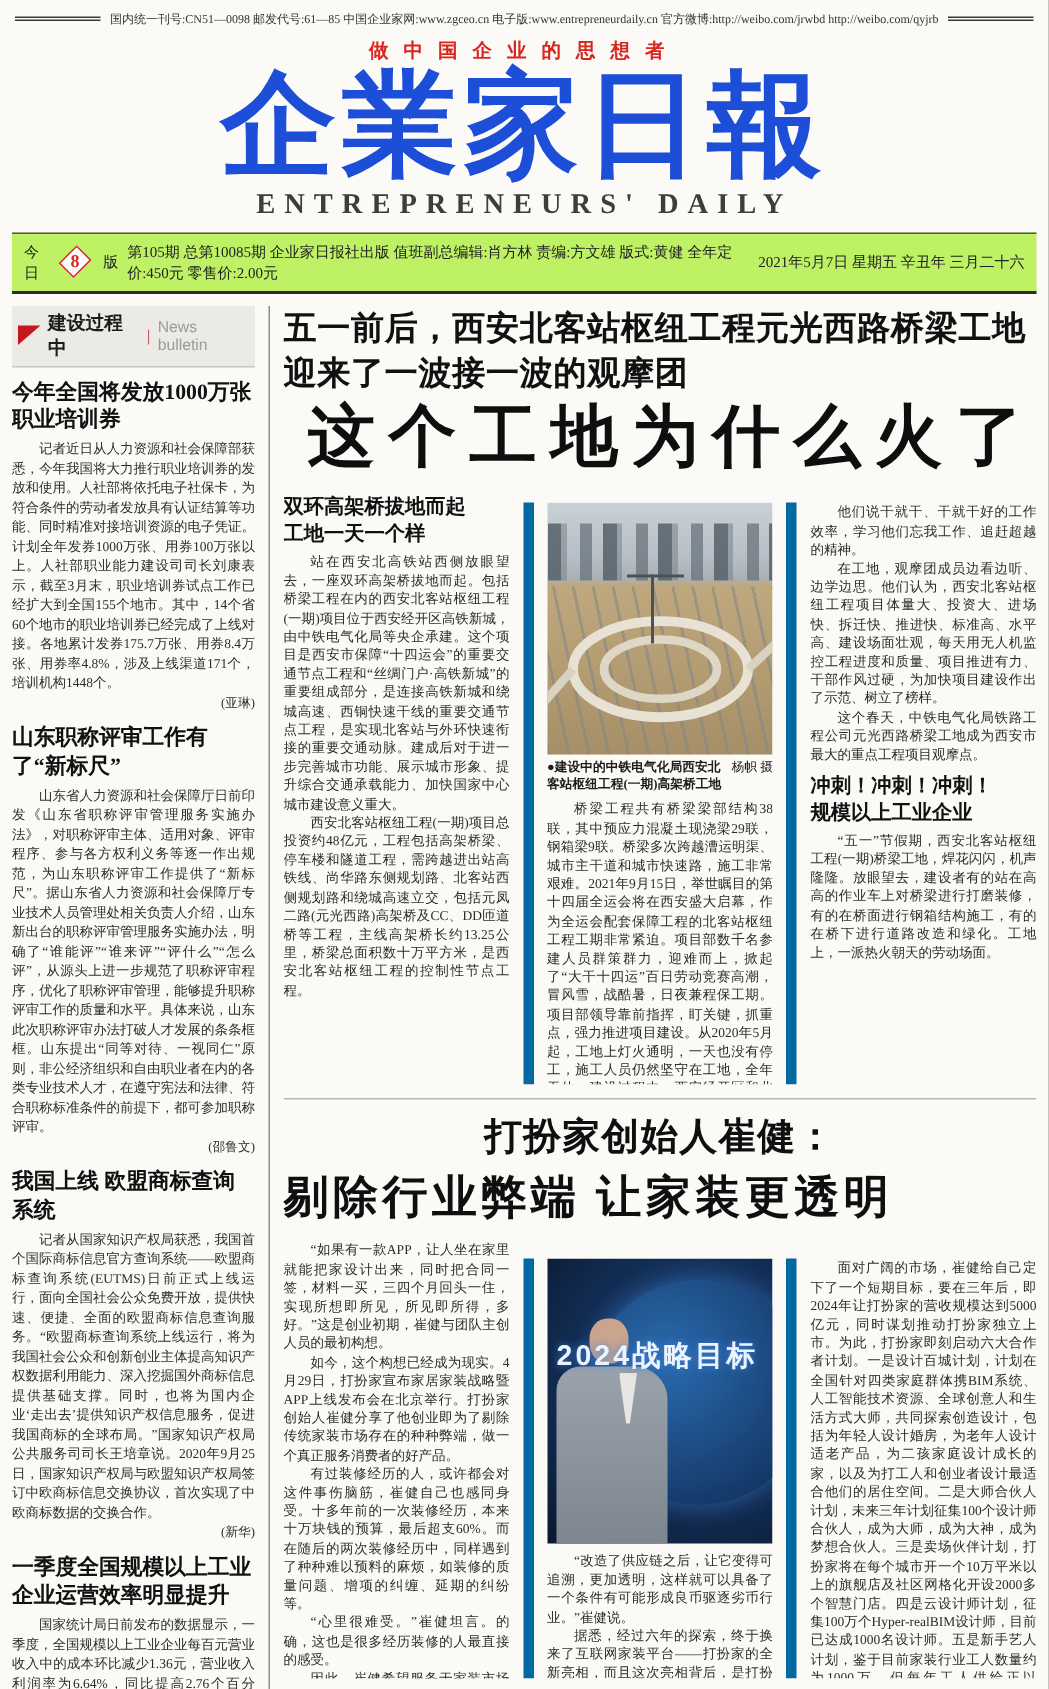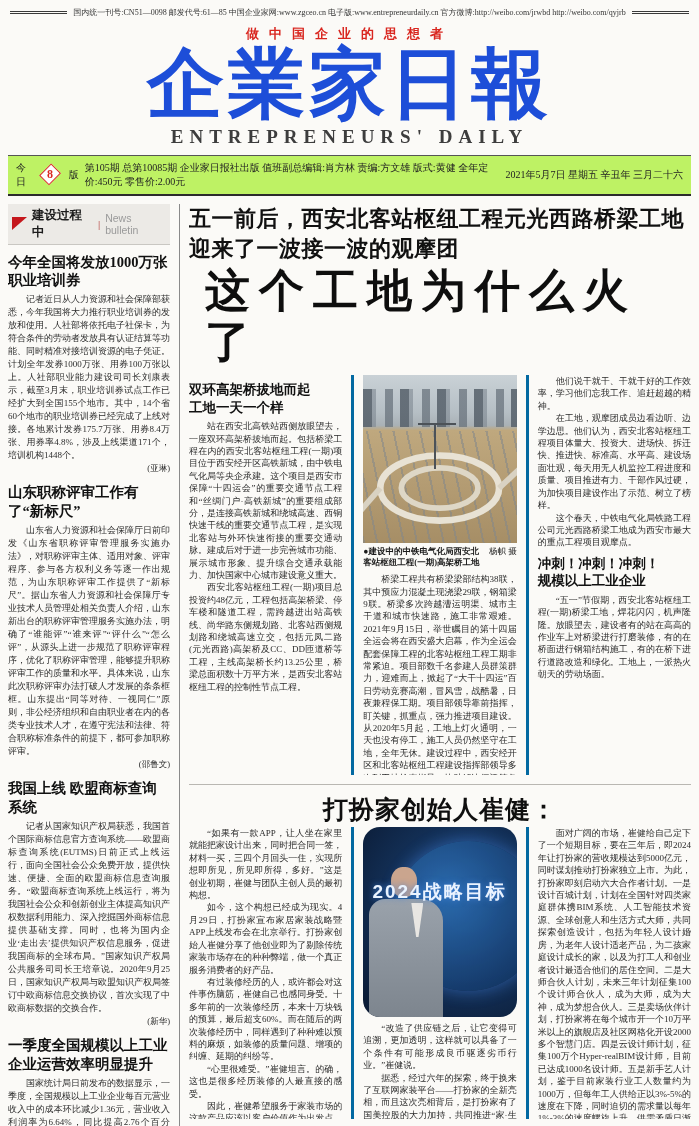--- a/index.html
+++ b/index.html
@@ -31,24 +31,24 @@
   .nb-head { display:flex; align-items:center; gap:5px; background:#eceae6; border-bottom:1px solid #c9c7c2; padding:3px 4px; }
   .nb-flag { width:0; height:0; border-left:15px solid #c5171c; border-bottom:13px solid transparent; }
   .nb-title { font-weight:bold; font-size:12.5px; color:#1c1c1c; }
   .nb-sep { color:#b3342f; font-size:11px; }
   .nb-en { color:#9a9a9a; font-size:10.5px; font-family:"Liberation Sans",sans-serif; }
   .nb-article h3 { font-size:14.5px; line-height:1.25; margin:8px 0 4px; color:#111; }
   .nb-article .para { font-size:9px; line-height:1.45; text-indent:2em; text-align:justify; color:#2c2c2c; }
   .nb-article .byline { text-align:right; font-size:8.5px; margin-top:1px; color:#2c2c2c; }
   
   .kicker { font-size:22px; font-weight:bold; color:#111; letter-spacing:.5px; }
-  .headline { font-size:45px; font-weight:bold; color:#0e0e0e; letter-spacing:9px; text-align:left; line-height:1.15; margin:2px 16px 6px; }
+  .headline { font-size:45px; font-weight:bold; color:#0e0e0e; letter-spacing:9px; text-align:right; line-height:1.15; margin:2px 0 6px; }
   .cols { display:flex; height:400px; overflow:hidden; }
   .col { flex:1; overflow:hidden; }
-  .col + .col { border-left:3px solid #0369a1; padding-left:9px; margin-left:9px; }
+  .col + .col { border-left:7px solid #0369a1; padding-left:9px; margin-left:9px;margin-top:12px; }
   .col .para { font-size:9px; line-height:1.38; text-indent:2em; text-align:justify; color:#2b2b2b; }
   .subhead { font-size:13.5px; font-weight:bold; line-height:1.3; margin:6px 0 4px; color:#111; }
   
   .photo1 { height:168px; position:relative; overflow:hidden; background:linear-gradient(180deg,#c9d1d6 0,#b6bfc5 22%,#a9b1b6 30%,#bfa87e 33%,#b29a71 70%,#a68e66 100%); }
   .photo1 .skyline { position:absolute; top:14px; left:0; right:0; height:38px;
     background:repeating-linear-gradient(90deg, rgba(86,96,106,.85) 0 9px, rgba(120,130,140,.55) 9px 13px, transparent 13px 22px, rgba(100,110,120,.7) 22px 30px, transparent 30px 37px); }
   .photo1 .rails { position:absolute; top:56px; left:0; right:0; bottom:0;
     background:repeating-linear-gradient(78deg, rgba(130,135,138,.55) 0 2px, transparent 2px 13px); }
   .photo1 svg { position:absolute; inset:0; }
   .photo1 .crane { position:absolute; top:48px; left:46%; width:2px; height:46px; background:#4c5258; }
@@ -57,21 +57,21 @@
   .caption .credit { margin-left:auto; white-space:nowrap; font-weight:normal; }
   
   .article2 { margin-top:9px; border-top:1px solid #b9b7b2; padding-top:8px; }
   .a2-head-row { display:flex; align-items:center;flex-direction:column; }
   .a2-pre { font-size:25px; font-weight:bold; color:#0f0f0f; letter-spacing:1px; }
   .a2-dash { flex:1; border-top:1.5px solid #2a2a2a; margin-left:10px; }
   .a2-main { font-size:30px; font-weight:bold; color:#0f0f0f; letter-spacing:3px; margin:3px 0 8px; }
   .cols2 { display:flex; height:292px; overflow:hidden; }
   
   .photo2 { height:190px; position:relative; overflow:hidden; margin-bottom:5px;
-    background:radial-gradient(circle at 68% 42%, #1e4f8a 0%, #15355f 42%, #0a1830 100%);border-radius:17px; }
+    background:radial-gradient(circle at 68% 42%, #1e4f8a 0%, #15355f 42%, #0a1830 100%); }
   .globe { position:absolute; right:-26px; top:14px; width:150px; height:150px; border-radius:50%;
     background:radial-gradient(circle at 35% 35%, #2d6fb4, #173e70 70%, #102c52); box-shadow:0 0 18px rgba(80,150,255,.5); opacity:.9; }
   .speaker { position:absolute; left:6px; bottom:0; width:74px; height:150px; }
   .speaker .head { width:26px; height:30px; background:#caa58e; border-radius:45%; margin-left:22px; }
   .speaker .bodyshape { width:74px; height:118px; background:linear-gradient(180deg,#9aa2ab,#7d858e); border-radius:16px 22px 0 0; margin-top:2px; }
   .speaker .shirt { position:absolute; top:36px; left:42px; width:12px; height:34px; background:#e8e6e2; clip-path:polygon(0 0,100% 0,60% 100%,40% 100%); }
   .p2text { position:absolute; right:10px; top:52px; text-align:center; color:#eaf3ff; text-shadow:0 0 6px #3f7fd4; font-family:"Liberation Sans",sans-serif; }
   .p2text .l1 { font-size:19px; font-weight:bold; letter-spacing:2px; }
   .p2text .l2 { font-size:30px; font-weight:bold; margin-top:4px; }
   
@@ -211,20 +211,21 @@
 
           </div>
         </div>
       </article>
 
       <article class="article2">
         <div class="a2-head-row">
           <span class="a2-pre">打扮家创始人崔健：</span>
           <span class="a2-dash"></span>
         </div>
+        <h2 class="a2-main">剔除行业弊端  让家装更透明</h2>
 
         <div class="cols cols2">
           <div class="col">
             <div>
 
             <p class="para">“如果有一款APP，让人坐在家里就能把家设计出来，同时把合同一签，材料一买，三四个月回头一住，实现所想即所见，所见即所得，多好。”这是创业初期，崔健与团队主创人员的最初构想。</p>
                 <p class="para">如今，这个构想已经成为现实。4月29日，打扮家宣布家居家装战略暨APP上线发布会在北京举行。打扮家创始人崔健分享了他创业即为了剔除传统家装市场存在的种种弊端，做一个真正服务消费者的好产品。</p>
                 <p class="para">有过装修经历的人，或许都会对这件事伤脑筋，崔健自己也感同身受。十多年前的一次装修经历，本来十万块钱的预算，最后超支60%。而在随后的两次装修经历中，同样遇到了种种难以预料的麻烦，如装修的质量问题、增项的纠缠、延期的纠纷等。</p>
                 <p class="para">“心里很难受。”崔健坦言。的确，这也是很多经历装修的人最直接的感受。</p>
                 <p class="para">因此，崔健希望服务于家装市场的这款产品应该以客户价值作为出发点，并提出“六化”，即透明化、规则化、去中间化、全流程化、数据化和多样化，“只有让交易实现‘六化’才能从根本上打破这些弊端”。</p>

